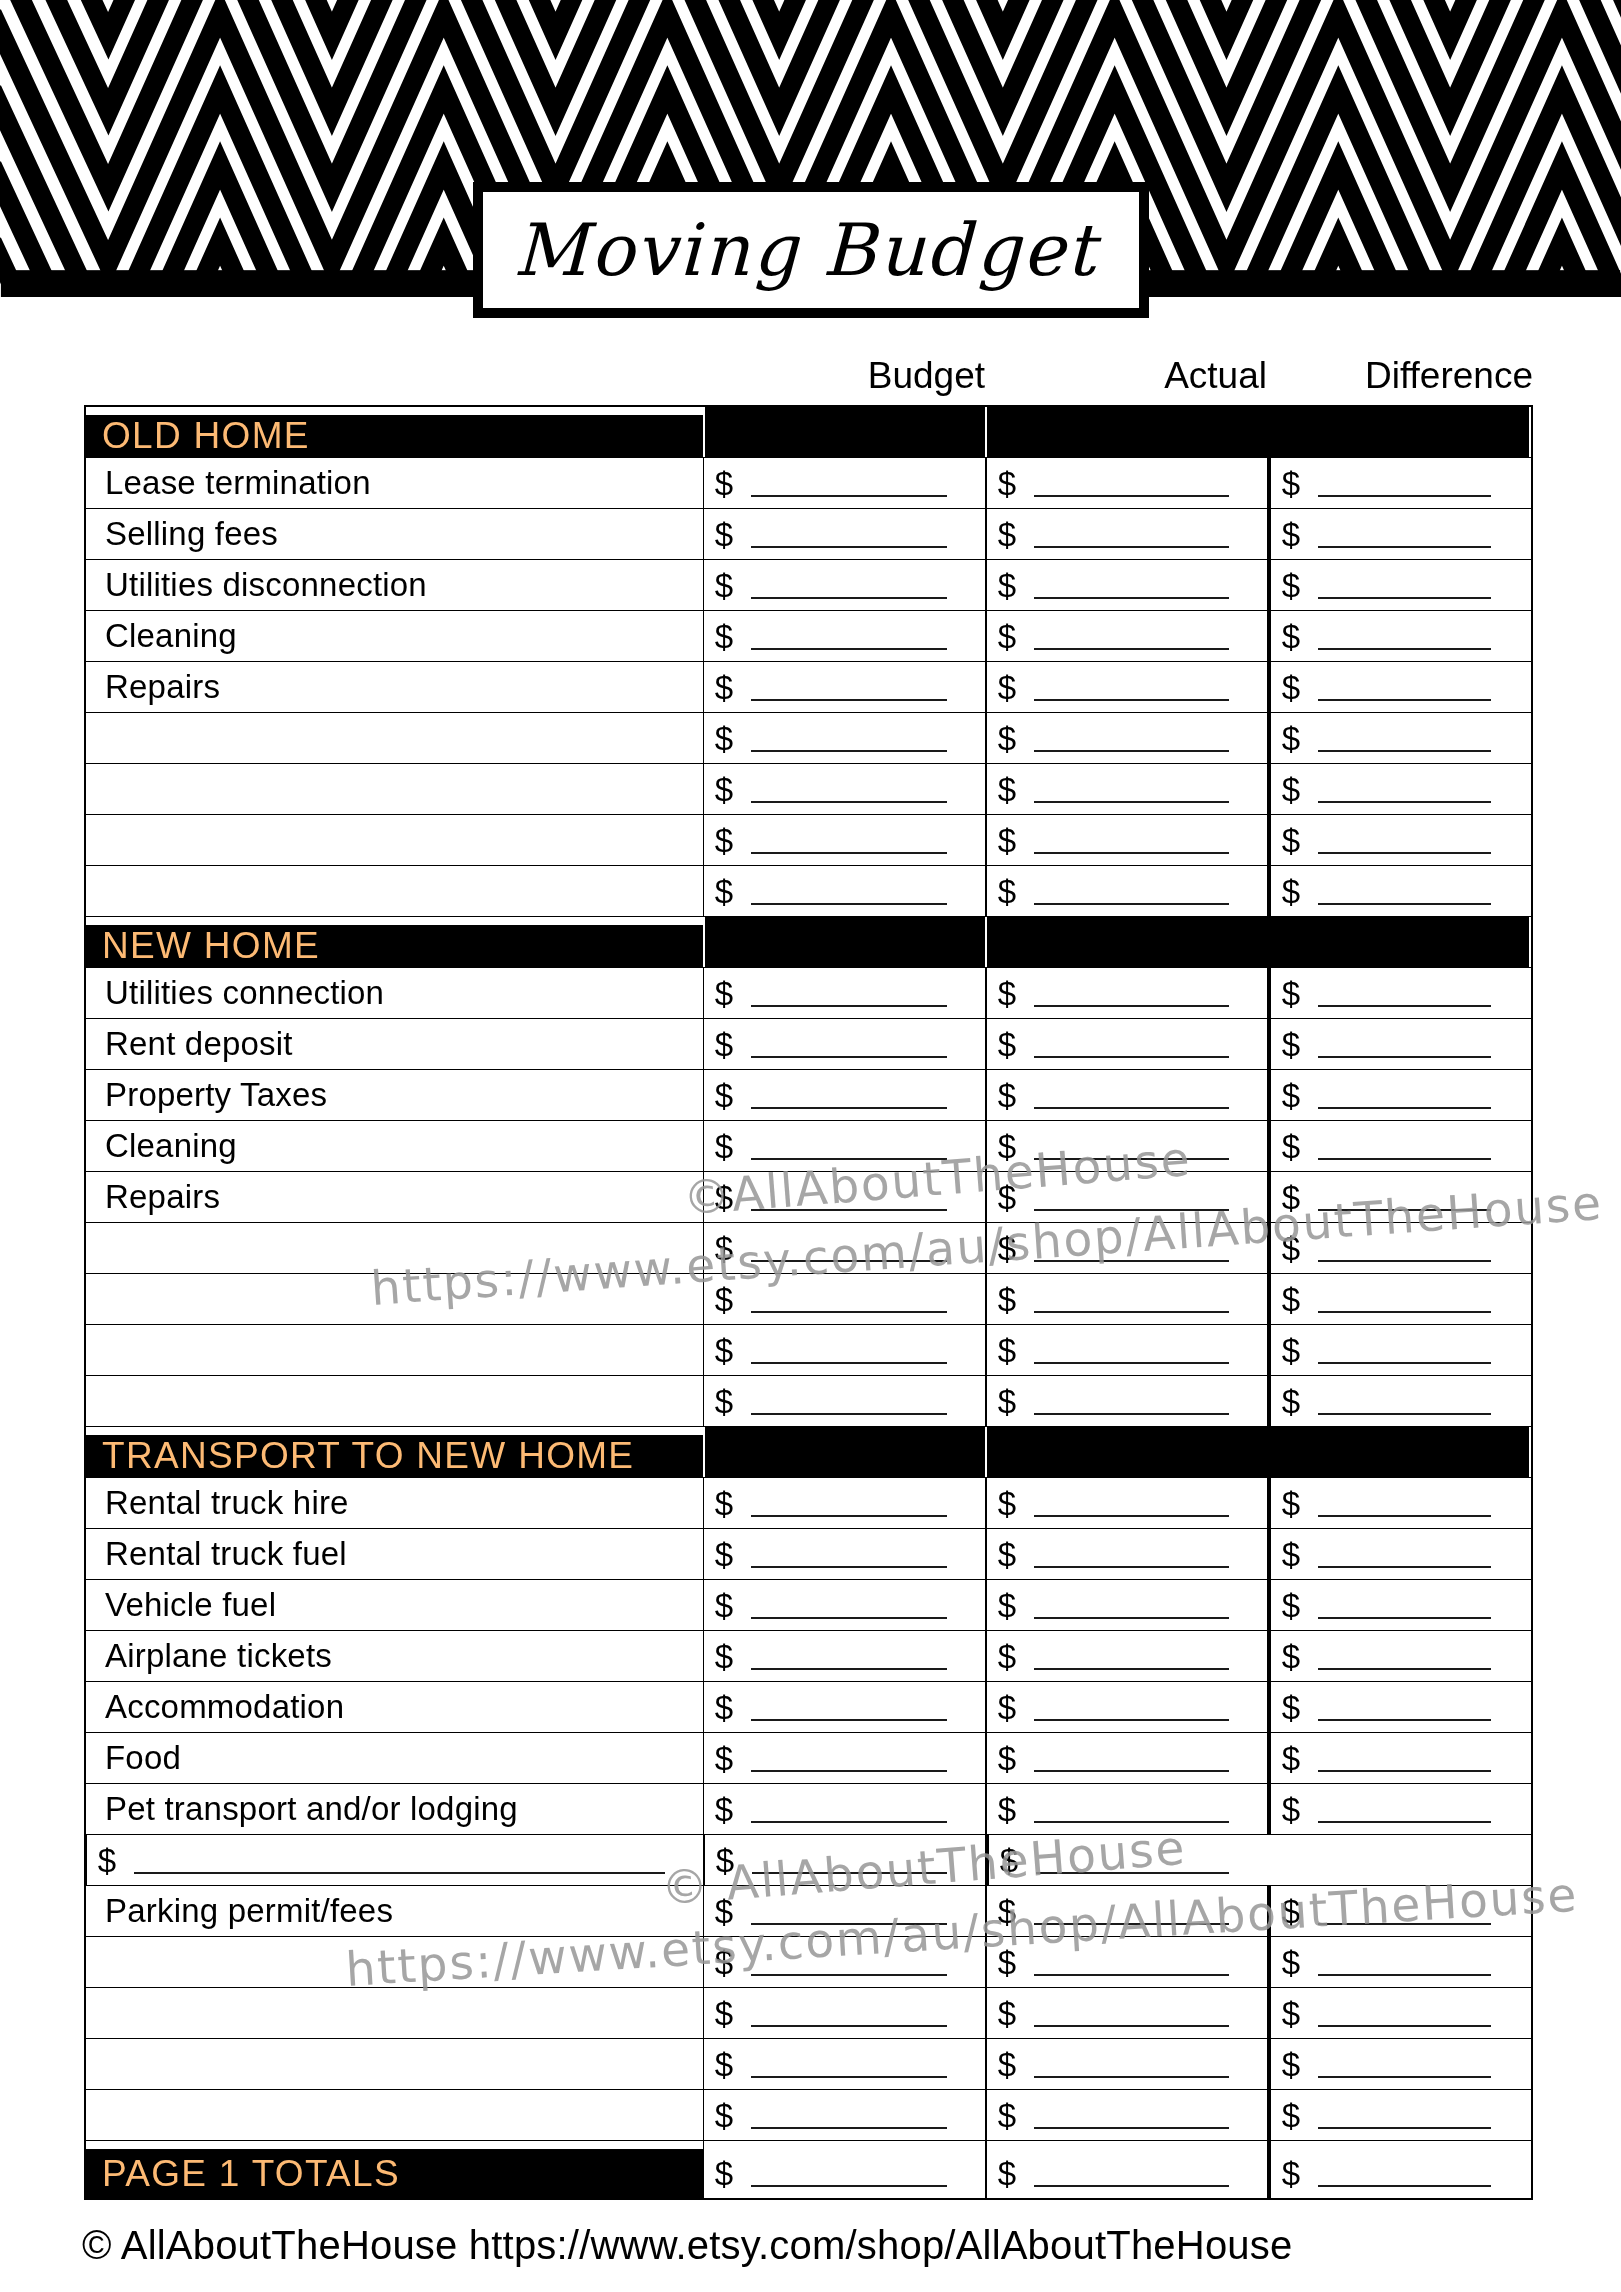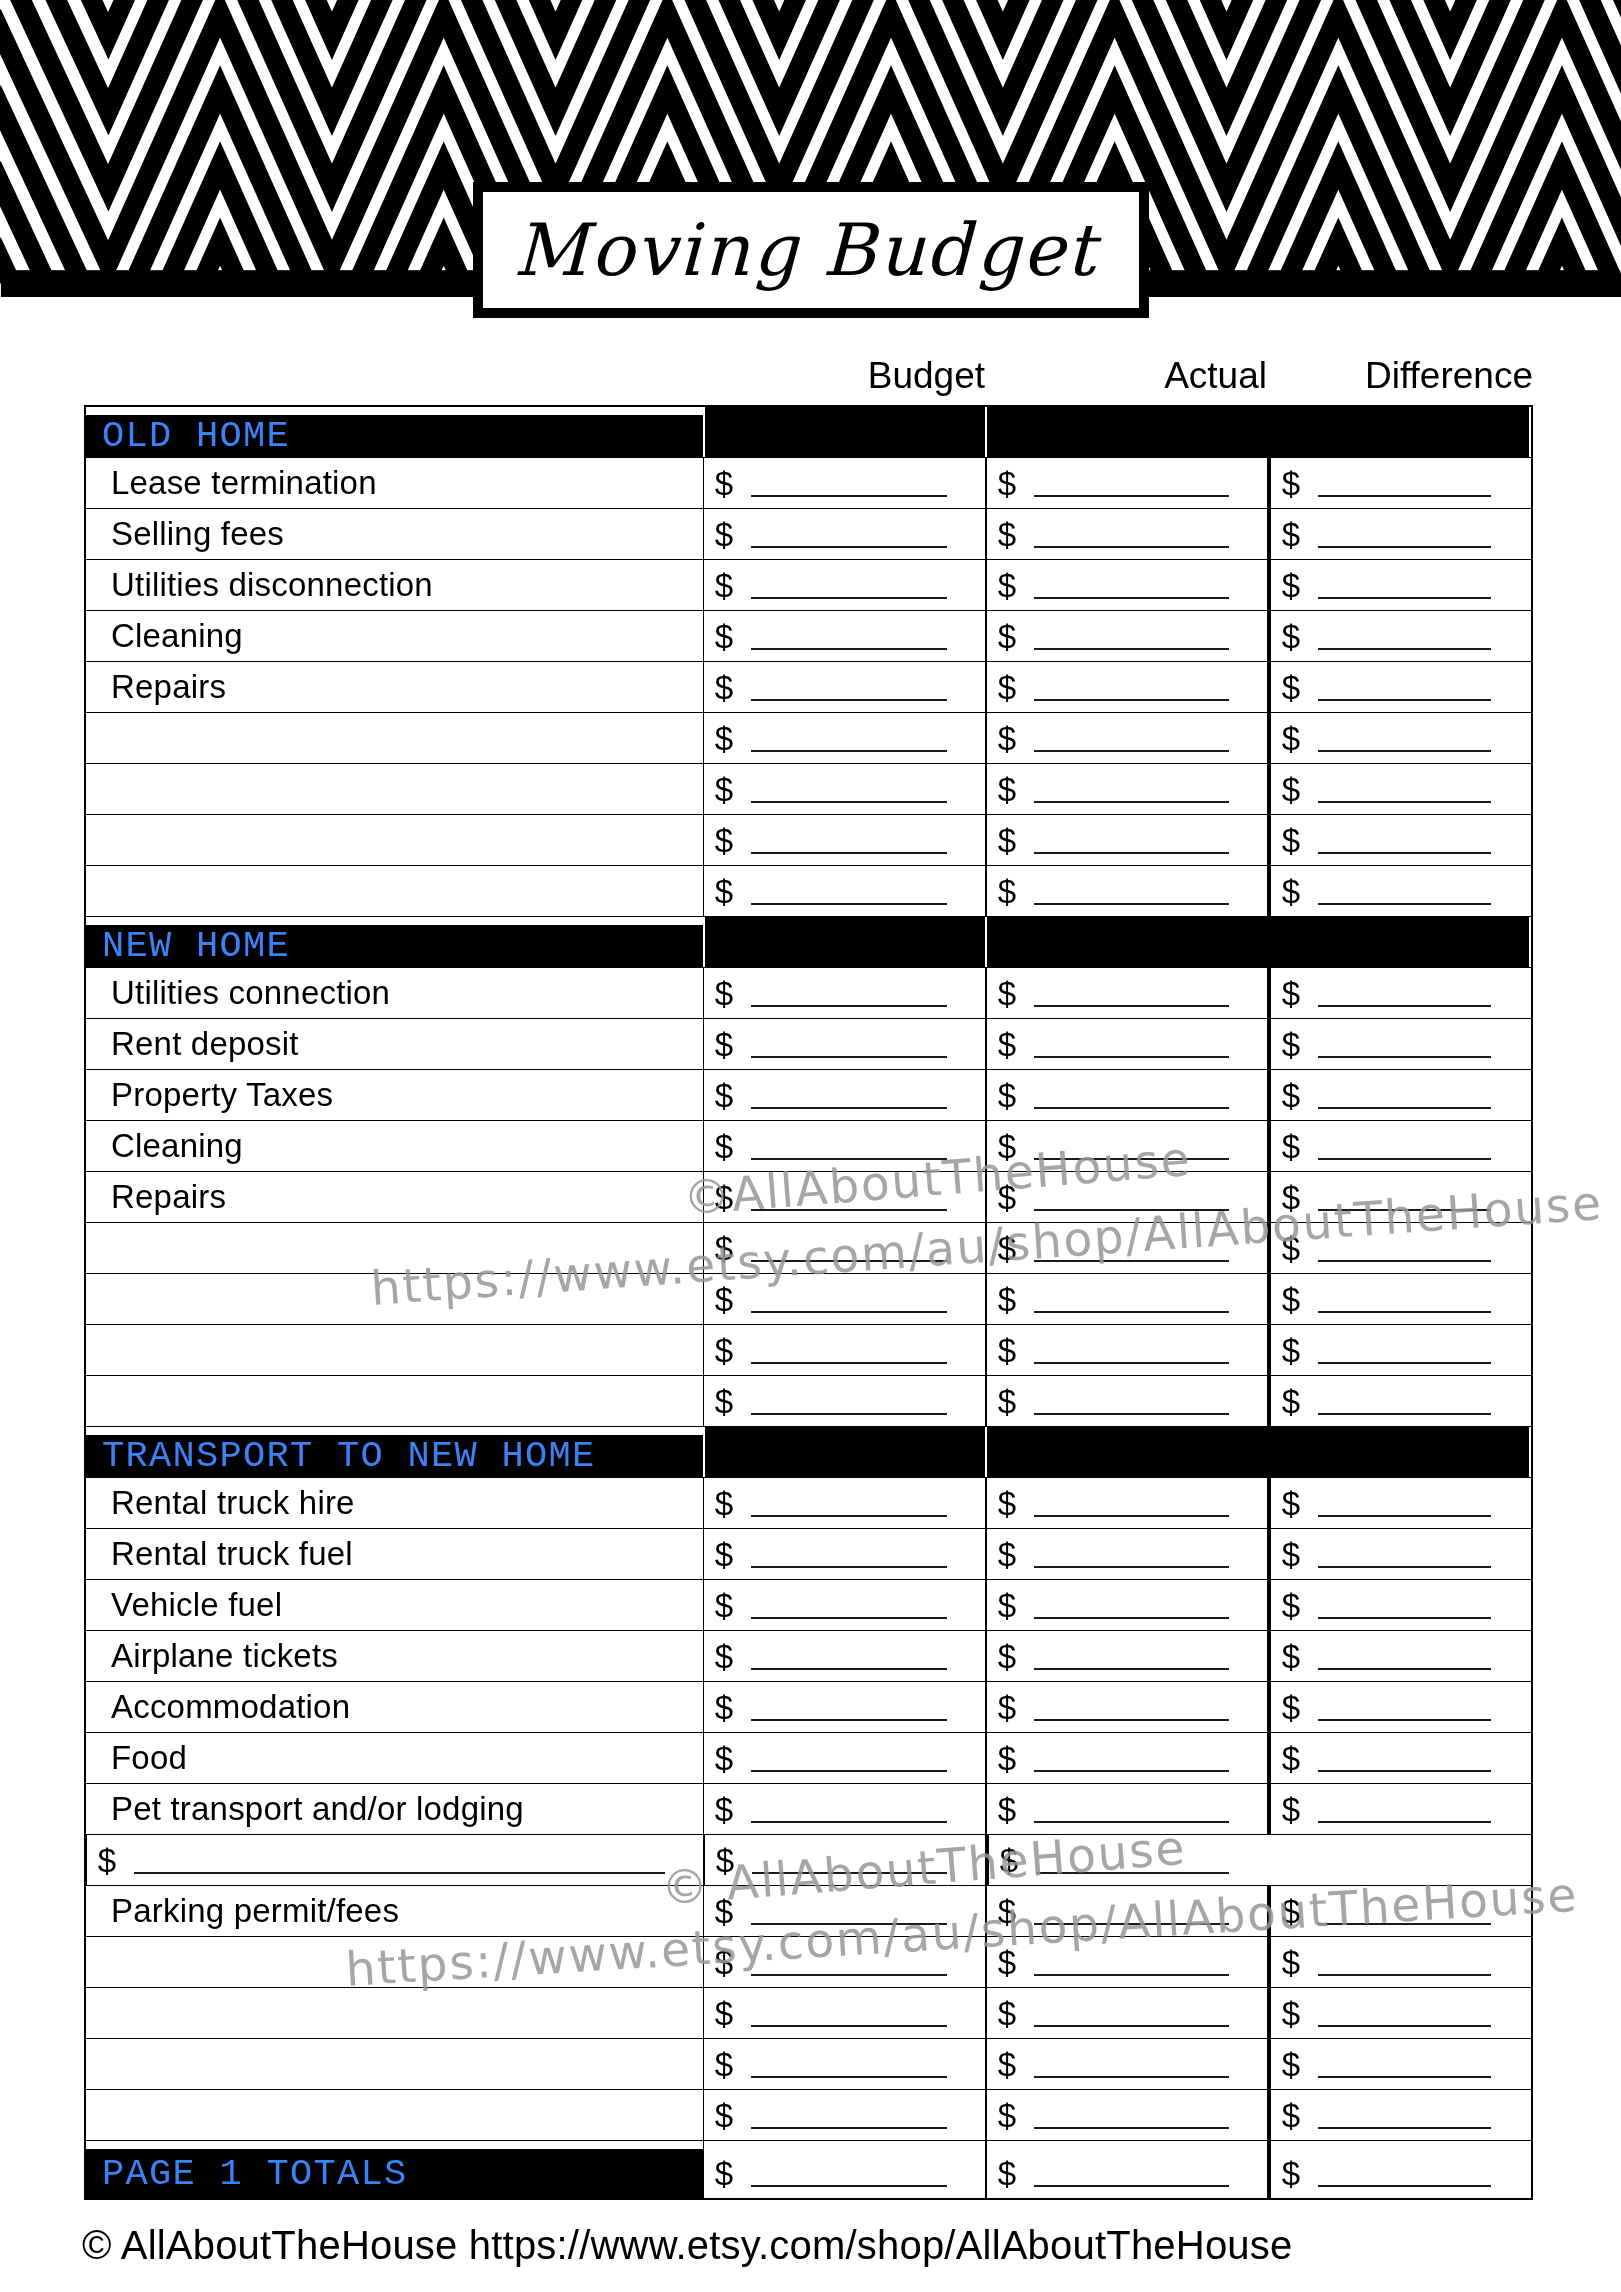--- a/index.html
+++ b/index.html
@@ -22,34 +22,34 @@
                grid-template-columns:619px 282px 282px 266px;}
   .col-headers .ch{text-align:right;font-size:37px;font-weight:500;letter-spacing:0px;}
 
   
   .budget-table{position:absolute;left:84px;top:405px;width:1449px;
                 box-sizing:border-box;border:2.7px solid #000;background:#fff;}
   .trow{display:grid;grid-template-columns:617px 282px 282px 262px;height:51px;
         box-sizing:border-box;border-bottom:1.8px solid #000;}
   .trow.totals{height:57px;border-bottom:none;text-align:right;}
   .cell{box-sizing:border-box;position:relative;}
-  .label-cell{display:flex;align-items:center;padding-left:25px;
+  .label-cell{display:flex;align-items:center;padding-left:19px;
               font-size:33px;letter-spacing:0.2px;}
   .amt{border-left:1.8px solid #000;}
   .amt.c3{border-left:2.7px solid #000;}
   .amt.c4{border-left:4.5px solid #000;}
   .dollar{position:absolute;left:10.7px;bottom:5.4px;font-size:33px;}
   .fill-line{position:absolute;left:47px;right:38px;bottom:10.7px;height:0;
              border-bottom:2.7px solid #1a1a1a;}
   
   .trow.bar .cell{background:#000;}
   .trow.bar .c2,.trow.bar .c3{border-left:2.7px solid #fff;}
   .trow.bar .c4{border-left:none;}
   .bar-label,.totals-label{display:flex;align-items:center;padding-left:16px;
-        font-family:Liberation Mono, monospace;color:#3b82f6;font-size:37px;
+        font-family:Liberation Sans, sans-serif;color:#fdba74;font-size:37px;
         letter-spacing:1.3px;white-space:nowrap;margin-top:8px;}
   .trow.totals .totals-label{background:#000;}
 
   
   .wm{position:absolute;color:#979797;opacity:.85;font-family:"DejaVu Sans",sans-serif;
       white-space:nowrap;transform-origin:0 0;pointer-events:none;letter-spacing:1.8px;}
   .wm1a{left:681px;top:1171px;font-size:47px;transform:rotate(-4.5deg);}
   .wm1b{left:369px;top:1261px;font-size:47px;transform:rotate(-4deg);}
   .wm2a{left:659px;top:1861px;font-size:47px;transform:rotate(-4.5deg);}
   .wm2b{left:344px;top:1942px;font-size:47px;transform:rotate(-3.5deg);}

